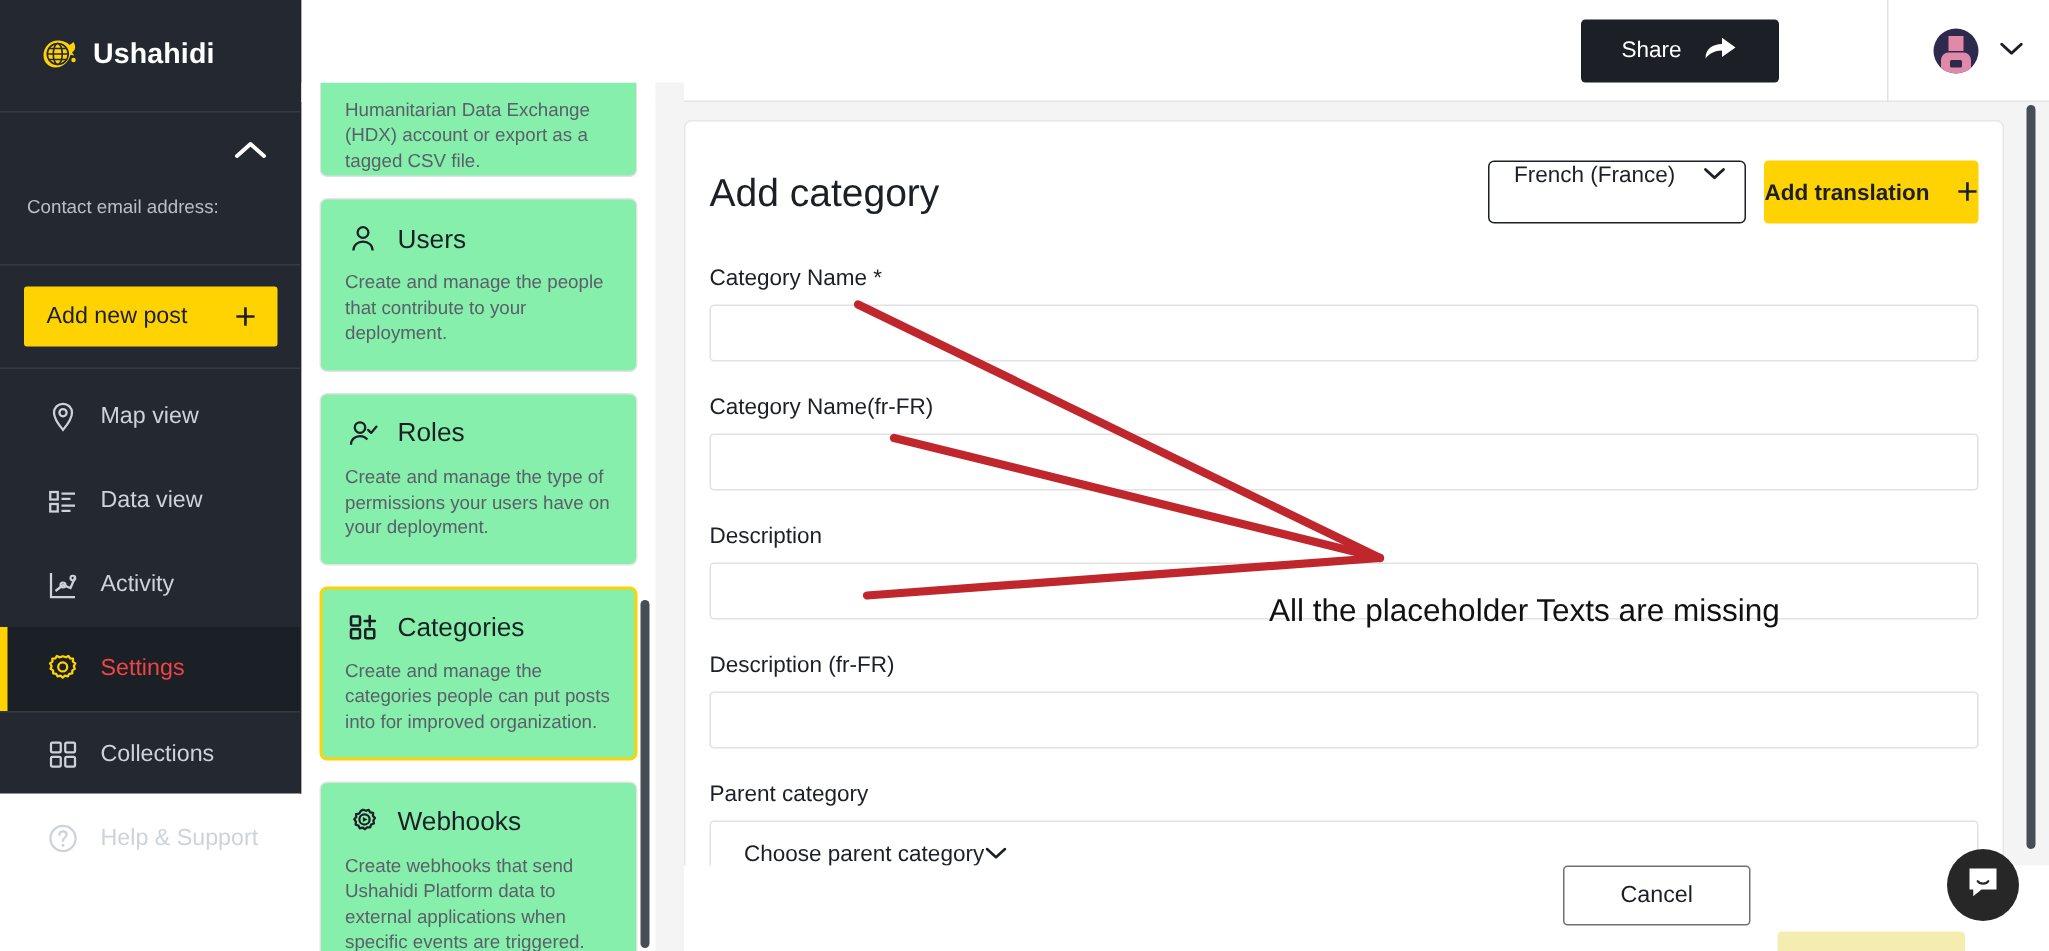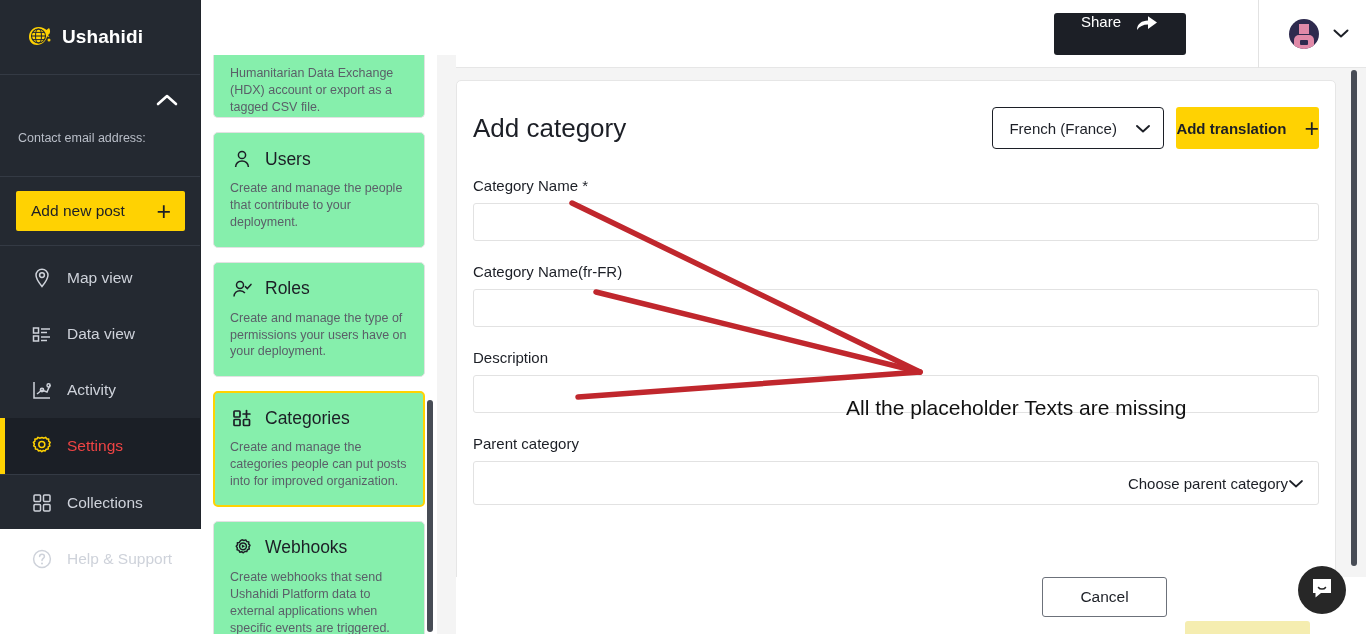--- a/index.html
+++ b/index.html
@@ -137,21 +137,21 @@
     position: absolute; left: 201px; top: 0;
     width: 1165px; height: 68px;
     background: #ffffff;
     border-bottom: 1px solid #e6e6e6;
     display: flex; align-items: center; justify-content: flex-end;
   }
   .share-btn {
     height: 42px; min-width: 132px;
     background: #1c1f26; color: #ffffff;
     border: none; border-radius: 3px;
-    display: flex; align-items: flex-start; justify-content: center;
+    display: flex; align-items: center; justify-content: center;
     gap: 14px; padding: 0 18px;
     font-family: "Liberation Sans", sans-serif; font-size: 15px;
     cursor: pointer; margin-right: 72px;
   }
   .user-block {
     display: flex; align-items: center; gap: 13px;
     border-left: 1px solid #e2e2e2;
     height: 68px; padding: 0 16px 0 30px;
     cursor: pointer;
   }
@@ -191,21 +191,21 @@
   .form-head {
     display: flex; align-items: center; justify-content: space-between;
     margin-bottom: 28px; padding-right: 0;
   }
   .form-title { font-size: 26px; color: #1c1f26; font-weight: normal; }
   .form-head-actions { display: flex; align-items: center; gap: 12px; }
   .lang-select {
     width: 172px; height: 42px;
     border: 1px solid #1c1f26; border-radius: 4px;
     background: #fff;
-    display: flex; align-items: center; justify-content: space-between;
+    display: flex; justify-content: space-between;
     padding: 0 12px 0 16px;
     font-size: 15px; color: #1c1f26; cursor: pointer;
   }
   .addtrans-btn {
     height: 42px;
     background: #ffd202; border: none; border-radius: 3px;
     display: flex; align-items: center; gap: 18px;
     padding: 0 0;
     font-family: "Liberation Sans", sans-serif;
     font-size: 15px; font-weight: bold; color: #1c1f26;
@@ -223,21 +223,21 @@
     background: #fff;
     font-family: "Liberation Sans", sans-serif;
     font-size: 15px; color: #1c1f26;
     padding: 0 12px;
     outline: none;
   }
   .field-select {
     width: 846px; height: 44px;
     border: 1px solid #e2e2e2; border-radius: 3px;
     background: #fff;
-    display: flex; align-items: center; justify-content: flex-end;
+    display: flex; align-items: center; justify-content: flex-start;
     padding: 0 14px 0 22px;
     font-size: 15px; color: #1c1f26; cursor: pointer;
   }
 
   
   .action-bar {
     position: absolute; left: 456px; top: 577px;
     width: 910px; height: 57px;
     background: #ffffff;
     display: flex; align-items: flex-start; justify-content: flex-end;
@@ -520,20 +520,24 @@
       <div class="field">
         <label class="field-label">Category Name(fr-FR)</label>
         <input class="field-input" type="text" value="" placeholder="" style="">
       </div>
 
       <div class="field">
         <label class="field-label">Description</label>
         <input class="field-input" type="text" value="" placeholder="" style="">
       </div>
 
+      <div class="field">
+        <label class="field-label">Description (fr-FR)</label>
+        <input class="field-input" type="text" value="" placeholder="" style="">
+      </div>
 
       <div class="field">
         <label class="field-label">Parent category</label>
         <div class="field-select">
           <span>Choose parent category</span>
           <span>
             <svg width="16" height="11" viewBox="0 0 16 11">
               <polyline points="2,3 8,8.5 14,3" fill="none" stroke="#1c1f26" stroke-width="1.7" stroke-linecap="round" stroke-linejoin="round"></polyline>
             </svg>
           </span>

